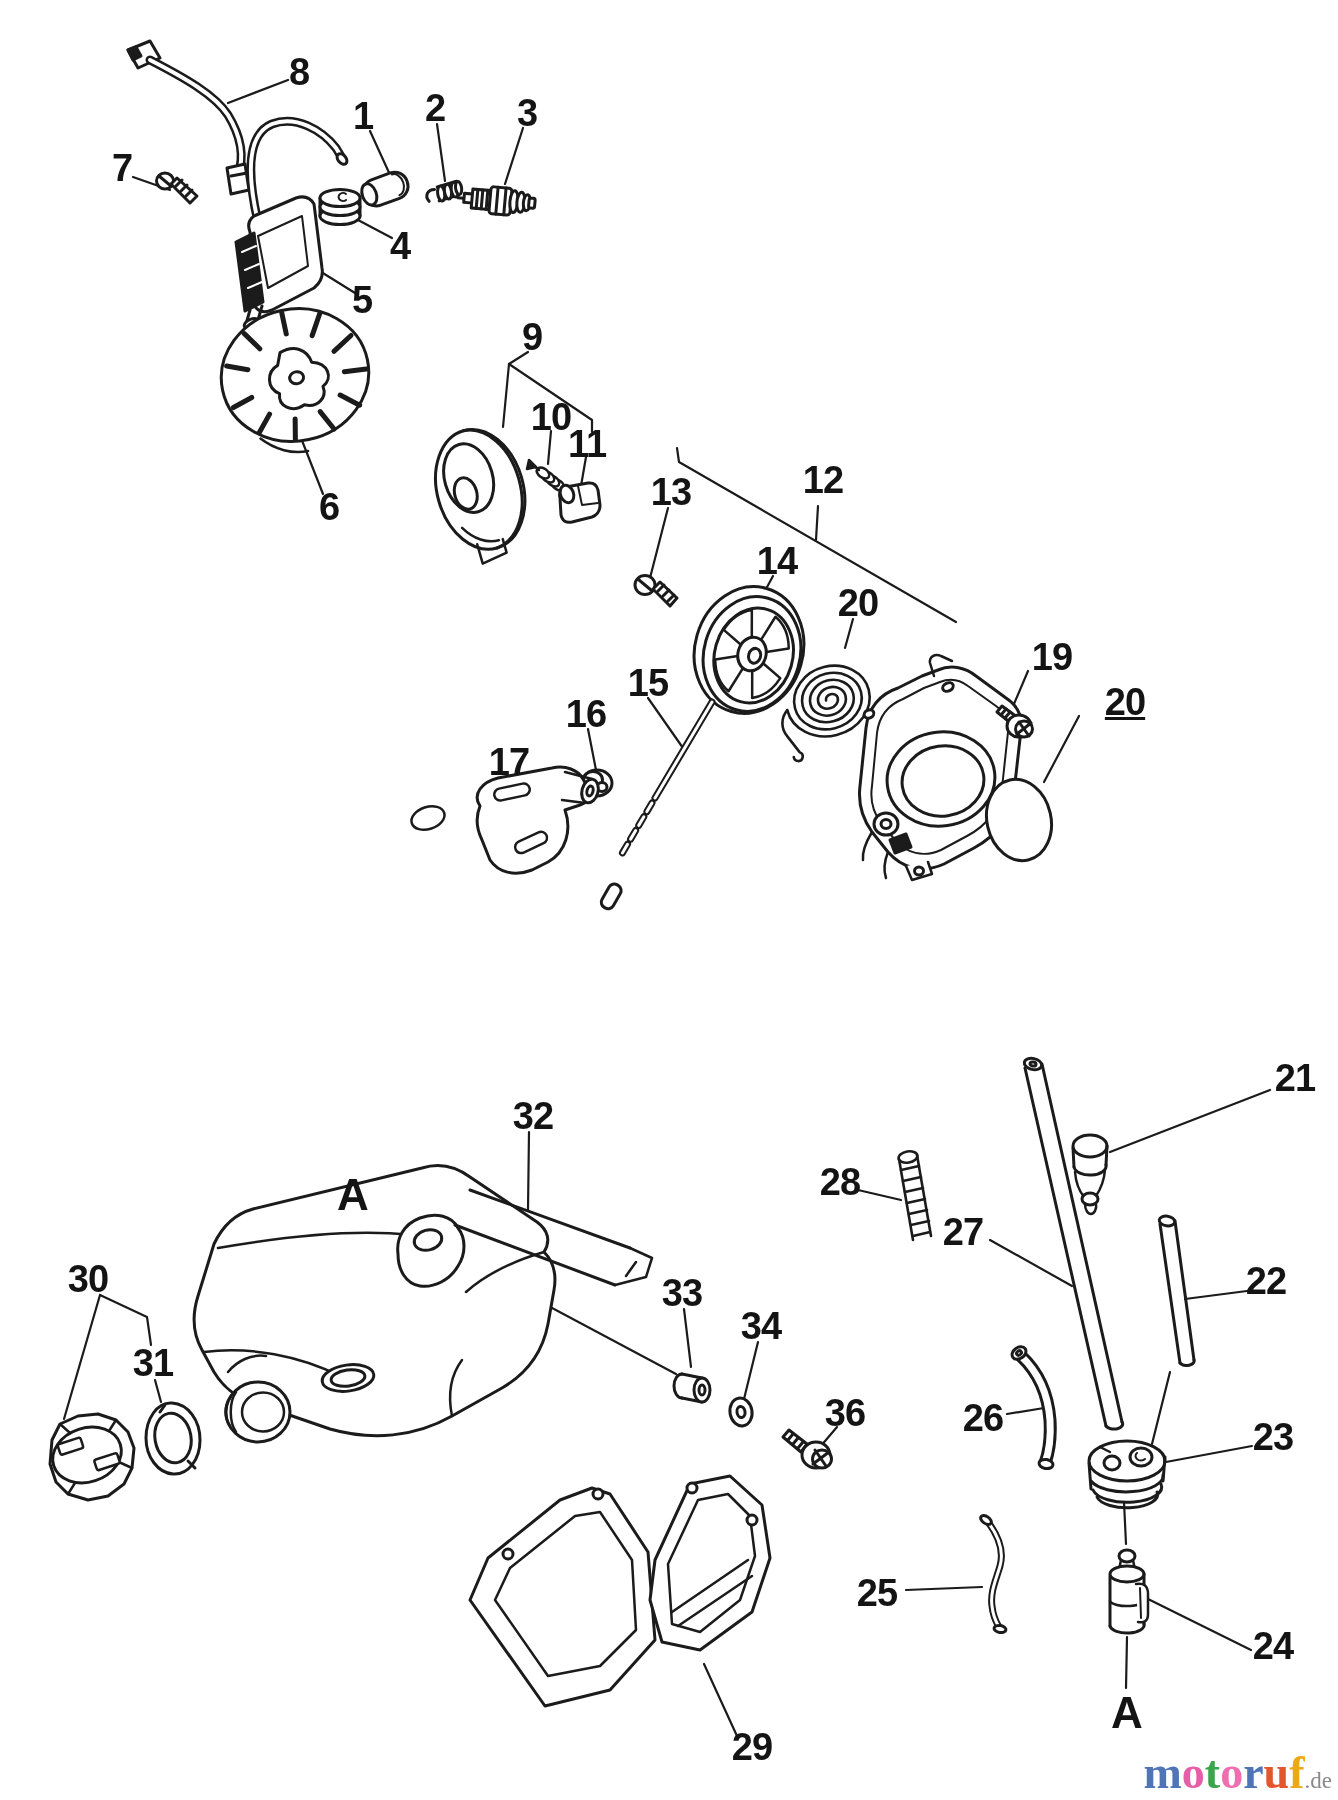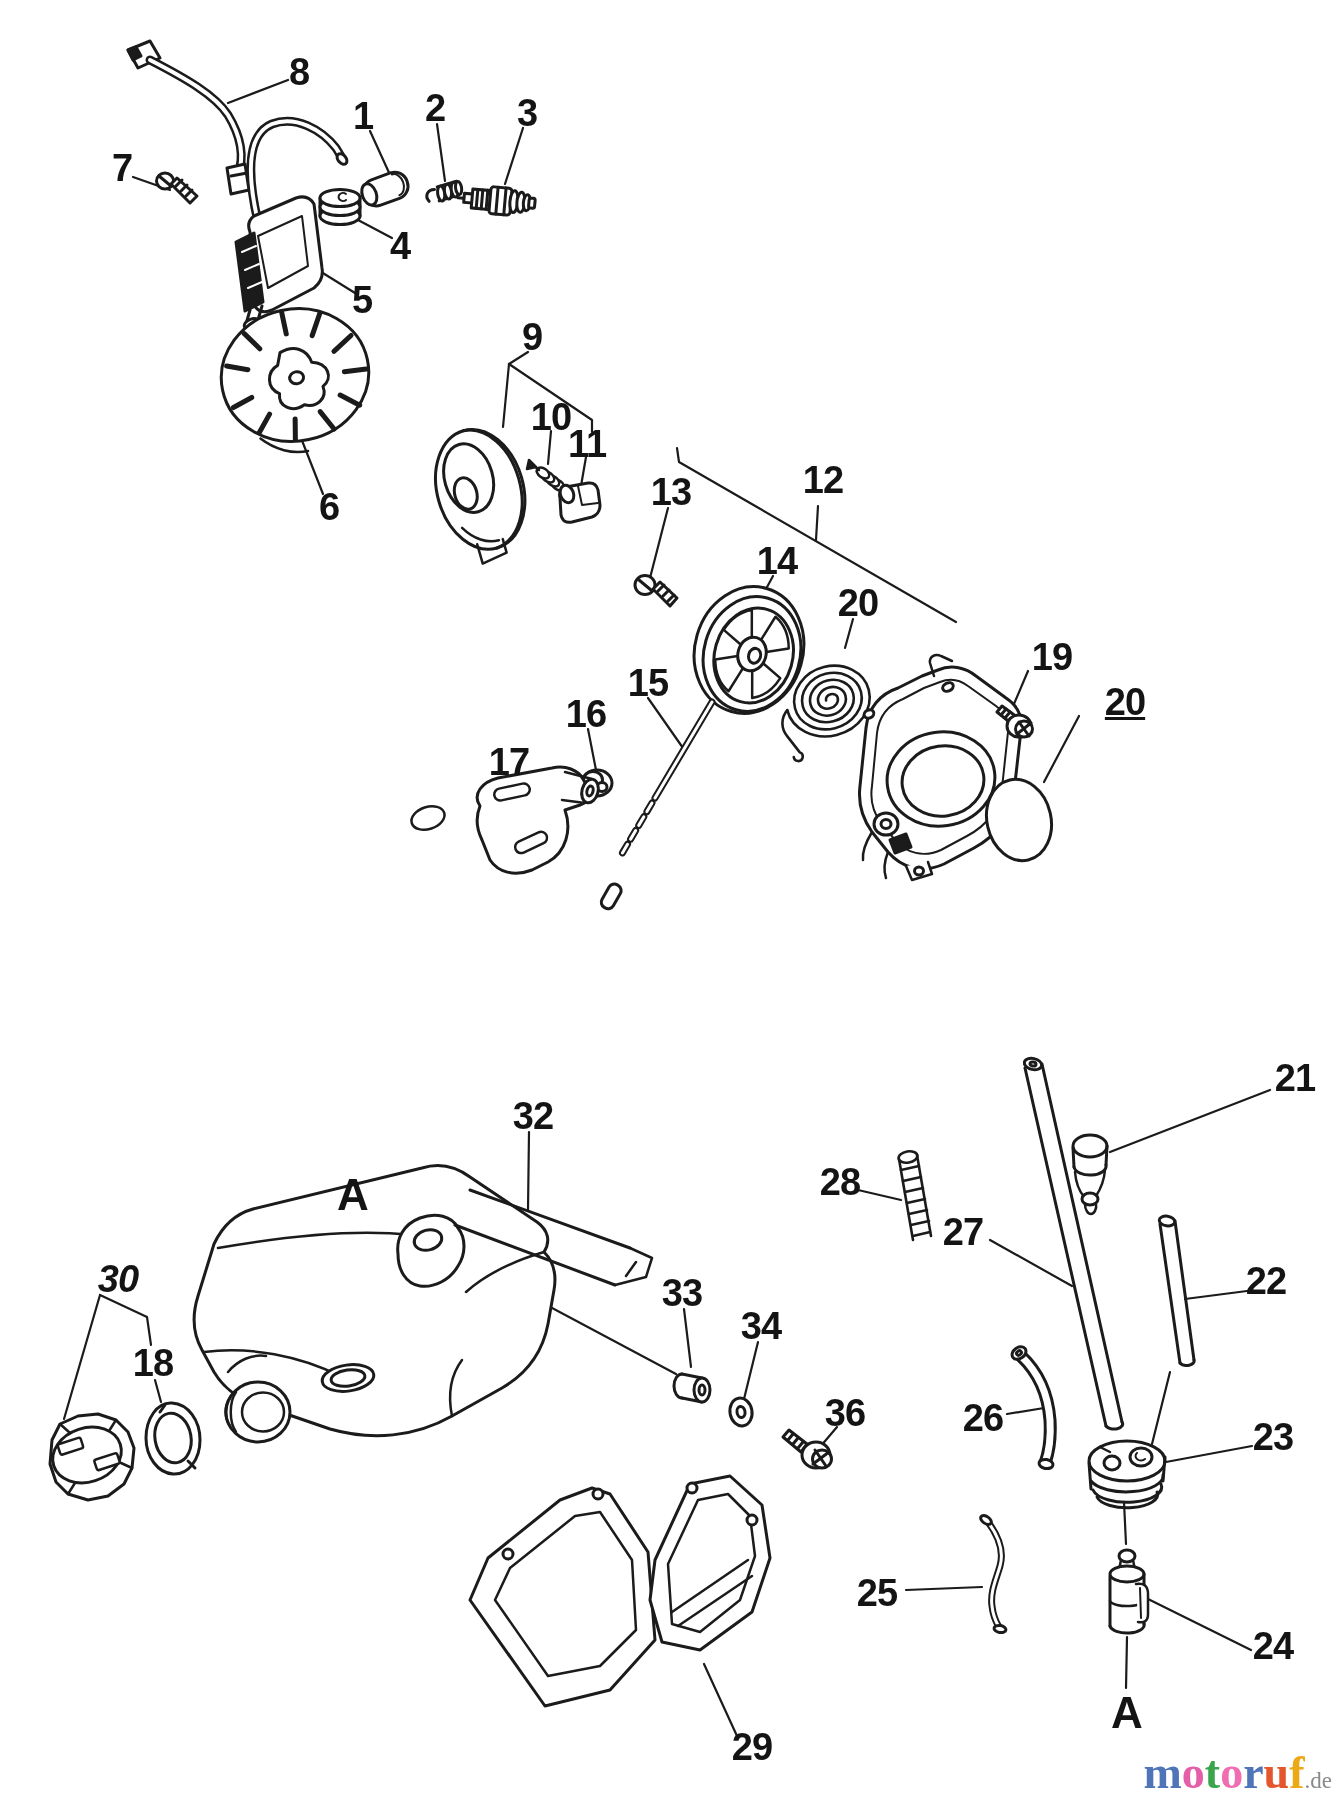--- a/index.html
+++ b/index.html
@@ -447,22 +447,22 @@
       <div class="callout" style="left: 1125px; top: 702px; text-decoration: underline;">20</div>
       <div class="callout" style="left: 1295px; top: 1078px;">21</div>
       <div class="callout" style="left: 1266px; top: 1281px; text-align: center;">22</div>
       <div class="callout" style="left: 1273px; top: 1437px;">23</div>
       <div class="callout" style="left: 1273px; top: 1646px;">24</div>
       <div class="callout" style="left: 877px; top: 1593px;">25</div>
       <div class="callout" style="left: 983px; top: 1418px;">26</div>
       <div class="callout" style="left: 963px; top: 1232px;">27</div>
       <div class="callout" style="left: 840px; top: 1182px;">28</div>
       <div class="callout" style="left: 752px; top: 1747px;">29</div>
-      <div class="callout" style="left: 118px; top: 1279px; font-style: italic;">30</div>
-      <div class="callout" style="left: 153px; top: 1363px;">18</div>
+      <div class="callout" style="left: 88px; top: 1279px;">30</div>
+      <div class="callout" style="left: 153px; top: 1363px;">31</div>
       <div class="callout" style="left: 533px; top: 1116px;">32</div>
       <div class="callout" style="left: 682px; top: 1293px;">33</div>
       <div class="callout" style="left: 761px; top: 1326px;">34</div>
       <div class="callout" style="left: 845px; top: 1413px;">36</div>
       <div class="callout letter" style="left: 353px; top: 1195px;">A</div>
       <div class="callout letter" style="left: 1127px; top: 1713px;">A</div>
     </div>
 
 <div class="watermark">
   <span><span style="color: rgb(79, 116, 184);">m</span><span style="color: rgb(228, 95, 168);">o</span><span style="color: rgb(58, 165, 74);">t</span><span style="color: rgb(239, 109, 176);">o</span><span style="color: rgb(79, 116, 184);">r</span><span style="color: rgb(228, 87, 46);">u</span><span style="color: rgb(237, 168, 21);">f</span></span><span class="suffix" style="color: rgb(138, 138, 138);">.de</span>

